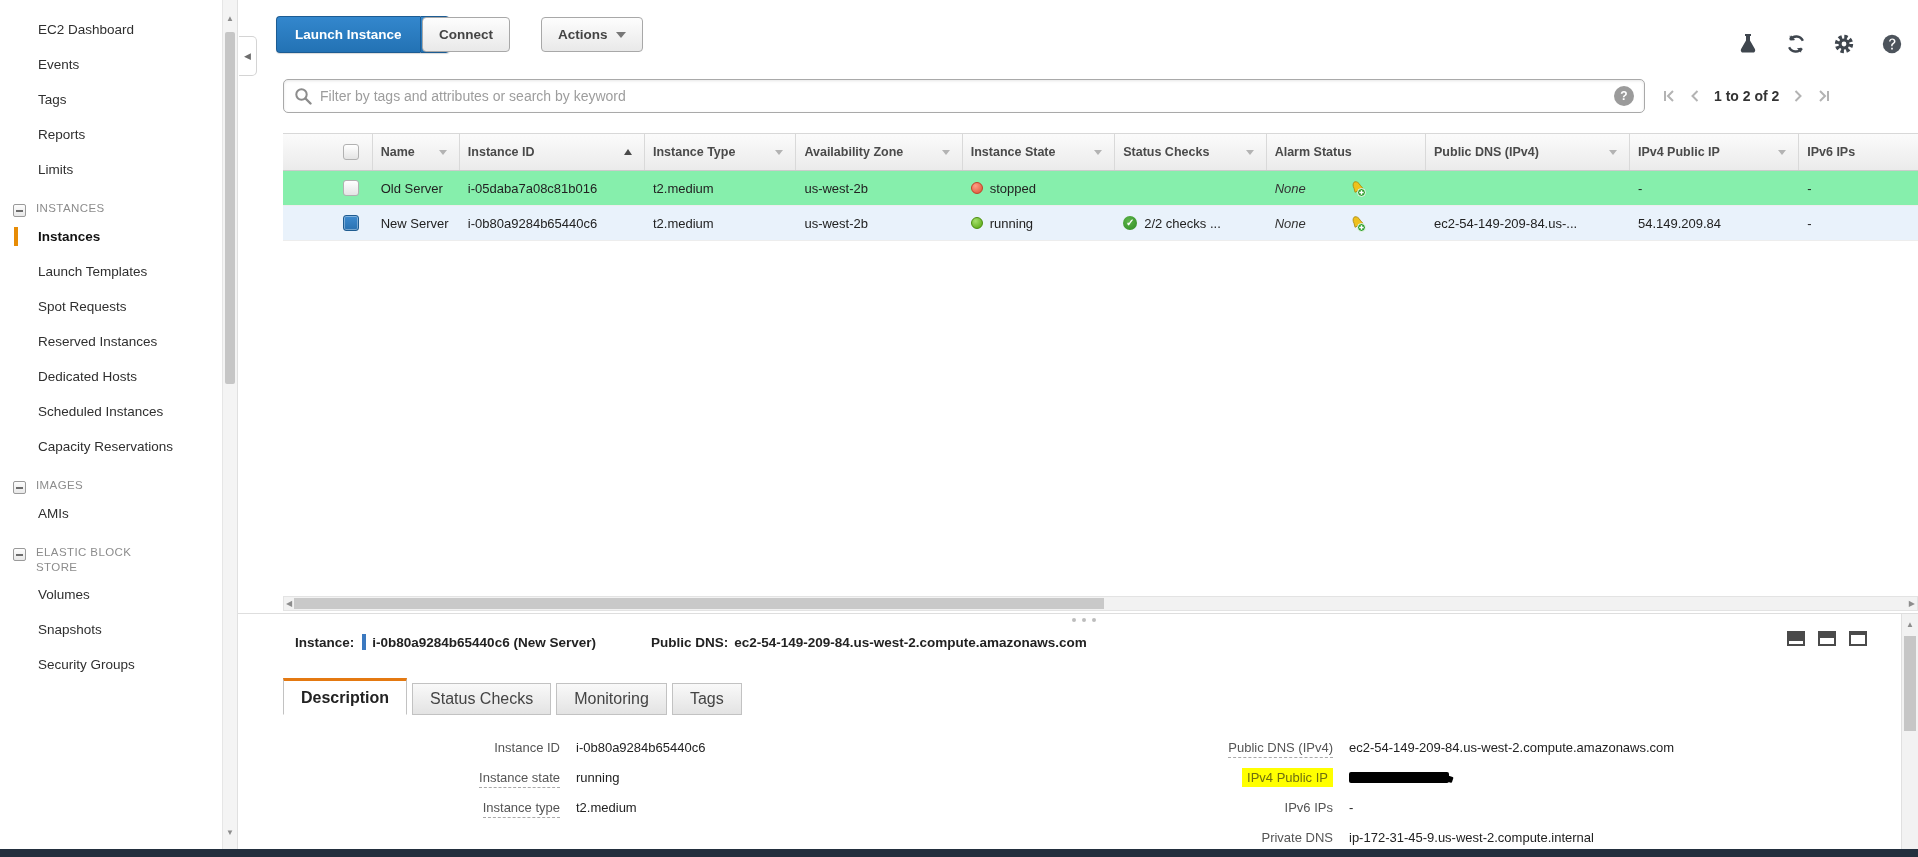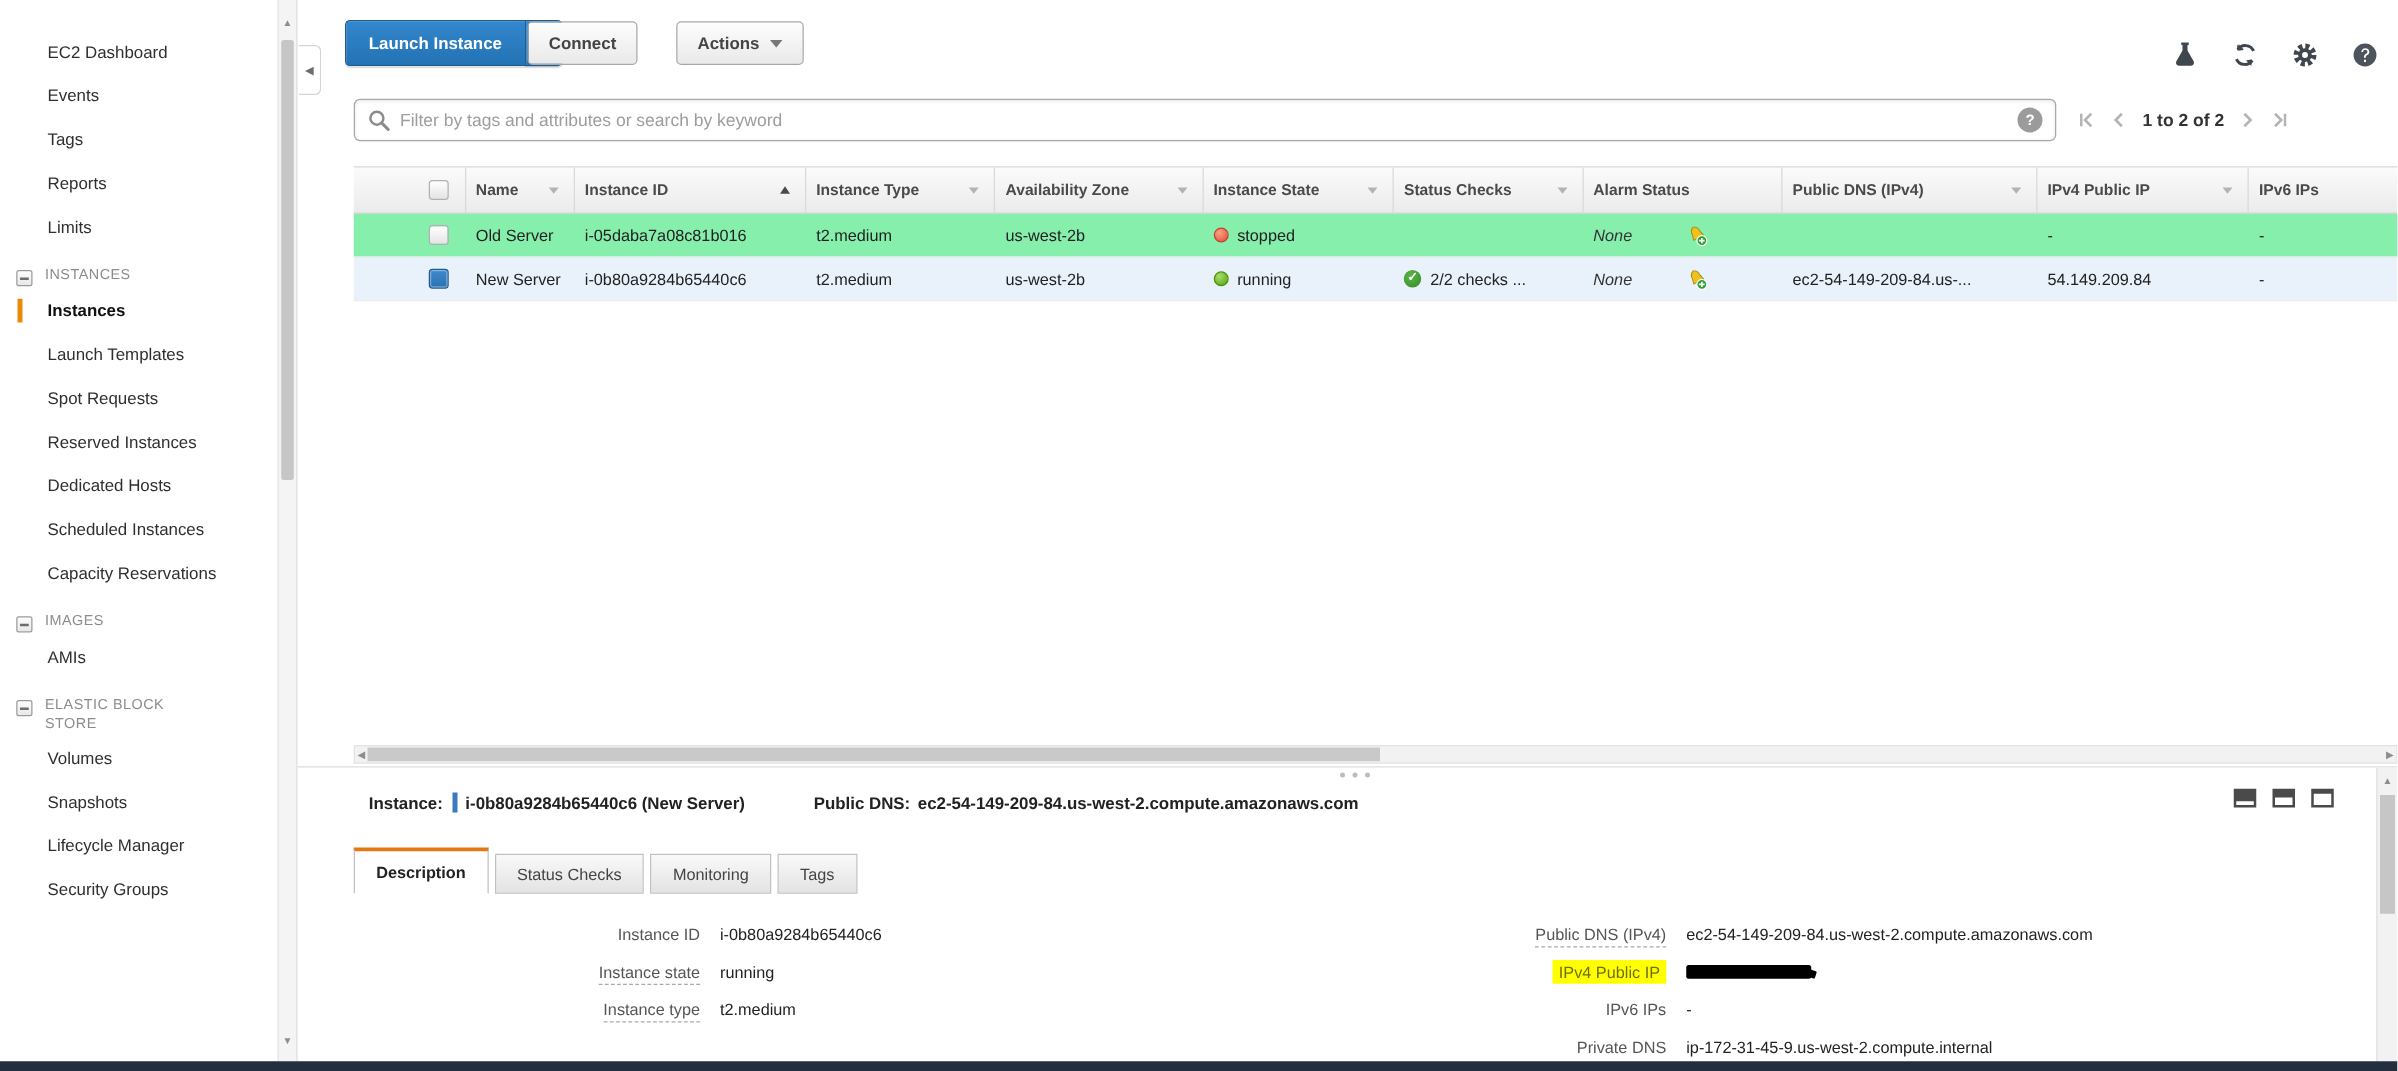--- a/index.html
+++ b/index.html
@@ -3,21 +3,21 @@
 <meta charset="utf-8">
 <style>
   * { margin:0; padding:0; box-sizing:border-box; }
   html,body { width:1918px; height:857px; }
   body {
     position:relative; overflow:hidden; background:#fff;
     font-family:"Liberation Sans", sans-serif; font-size:13px; color:#333;
   }
 
   
-  .sidebar { position:absolute; left:0; top:0; width:222px; height:849px; background:#fff; padding-top:24px; }
+  .sidebar { position:absolute; left:0; top:0; width:222px; height:849px; background:#fff; padding-top:12px; }
   .side-item { position:relative; height:35px; line-height:35px; padding-left:38px; font-size:13.5px; color:#2f2f2f; cursor:pointer; white-space:nowrap; }
   .side-item.active { font-weight:bold; color:#111; }
   .side-item.active::before { content:""; position:absolute; left:14px; top:8px; bottom:8px; width:4px; background:#e78c06; }
   .section-header { display:flex; align-items:flex-start; margin:14px 0 2px; padding-left:13px; }
   .toggle-box { width:13px; height:13px; margin-top:3px; border:1px solid #9a9a9a; border-radius:2px; background:linear-gradient(#fdfdfd,#e8e8e8); position:relative; flex:0 0 13px; cursor:pointer; }
   .toggle-box::after { content:""; position:absolute; left:2px; right:2px; top:5px; height:2px; background:#6d6d6d; }
   .section-label { margin-left:10px; color:#8c8c8c; font-size:11.5px; letter-spacing:.4px; line-height:15px; max-width:130px; }
 
   
   .side-scroll { position:absolute; left:222px; top:0; width:16px; height:849px; background:#f4f4f4; border-left:1px solid #e6e6e6; border-right:1px solid #e0e0e0; }
@@ -90,21 +90,21 @@
   .dns-group { margin-left:55px; display:flex; gap:6px; }
   .win-icons { position:absolute; left:1787px; top:631px; display:flex; gap:13px; }
   .wicon { width:18px; height:15px; background:#4a4a4a; position:relative; cursor:pointer; }
   .wicon i { position:absolute; left:2px; right:2px; bottom:2px; background:#fff; }
   .wicon.s i{height:3px;} .wicon.m i{height:6px;} .wicon.l i{height:9px;}
   .vscroll { position:absolute; left:1901px; top:614px; width:17px; height:235px; background:#f2f2f2; border-left:1px solid #e0e0e0; }
   .vscroll .arrow { position:absolute; top:6px; left:0; width:100%; text-align:center; font-size:8px; color:#8d8d8d; }
   .vscroll .thumb { position:absolute; left:2px; right:2px; top:22px; height:95px; background:#c6c6c6; }
 
   .tabs { position:absolute; left:283px; top:678px; height:37px; display:flex; align-items:flex-end; gap:5px; }
-  .tab { height:32px; padding:0 17px; background:linear-gradient(#f9f9f9,#e3e3e3); border:1px solid #c2c2c2; display:flex; align-items:center; color:#444; font-size:13px; cursor:pointer; }
+  .tab { height:32px; padding:0 17px; background:linear-gradient(#f9f9f9,#e3e3e3); border:1px solid #c2c2c2; display:flex; align-items:center; color:#444; font-size:16px; cursor:pointer; }
   .tab.active { height:37px; background:#fff; border-top:3px solid #e47911; border-bottom:1px solid #fff; font-weight:bold; color:#222; }
 
   .fields { position:absolute; top:732px; }
   .fields-left { left:283px; width:660px; }
   .fields-right { left:960px; width:950px; }
   .frow { height:30px; display:flex; align-items:center; }
   .flabel { color:#555; text-align:right; white-space:nowrap; }
   .fields-left .flabel { width:277px; }
   .fields-right .flabel { width:373px; }
   .fvalue { margin-left:16px; color:#222; white-space:nowrap; }
@@ -143,21 +143,20 @@
     <span class="section-label">IMAGES</span>
   </div>
   <div class="side-item">AMIs</div>
 
   <div class="section-header">
     <span class="toggle-box"></span>
     <span class="section-label">ELASTIC BLOCK STORE</span>
   </div>
   <div class="side-item">Volumes</div>
   <div class="side-item">Snapshots</div>
-  <div class="side-item">Lifecycle Manager</div>
 
   <div class="side-item">Security Groups</div>
 </div>
 
 <div class="side-scroll">
   <div class="arrow arr-up">▲</div>
   <div class="thumb"></div>
   <div class="arrow arr-down">▼</div>
 </div>
 <div class="collapse-tab">◀</div>

